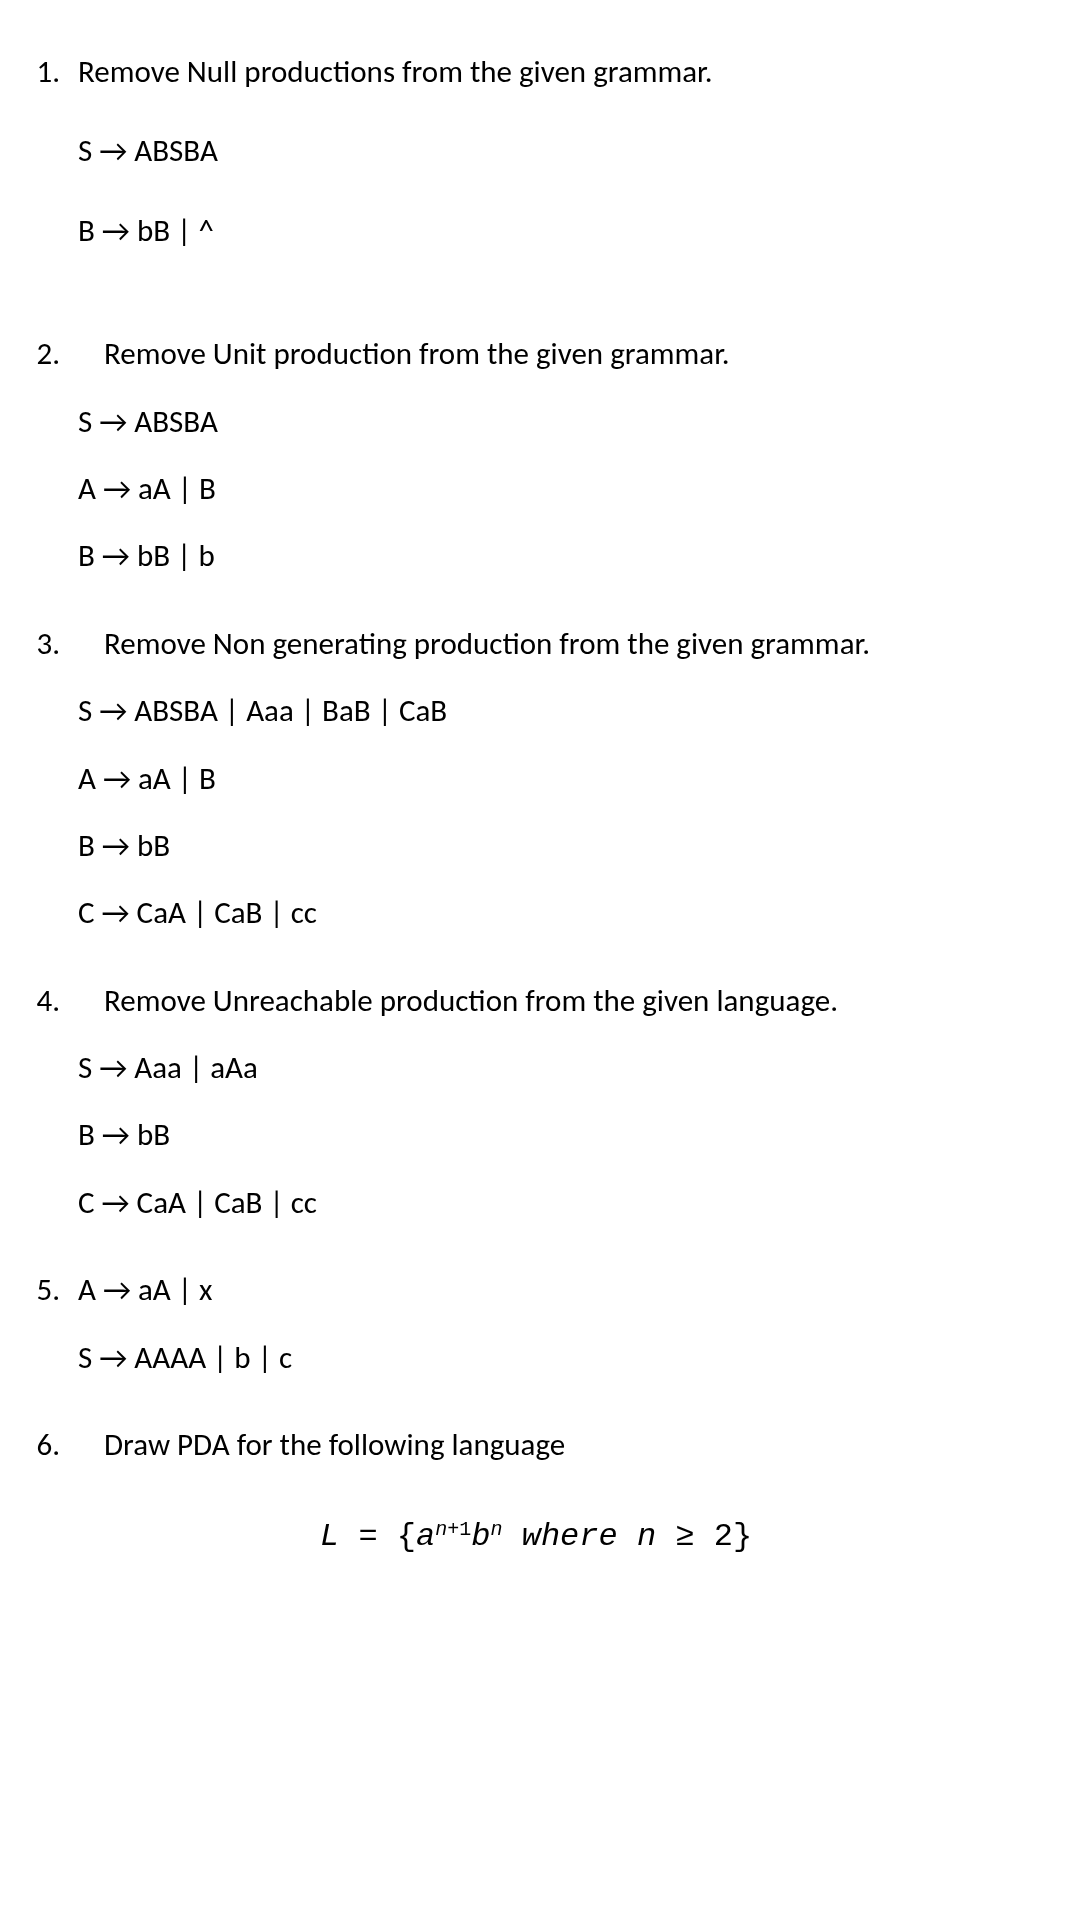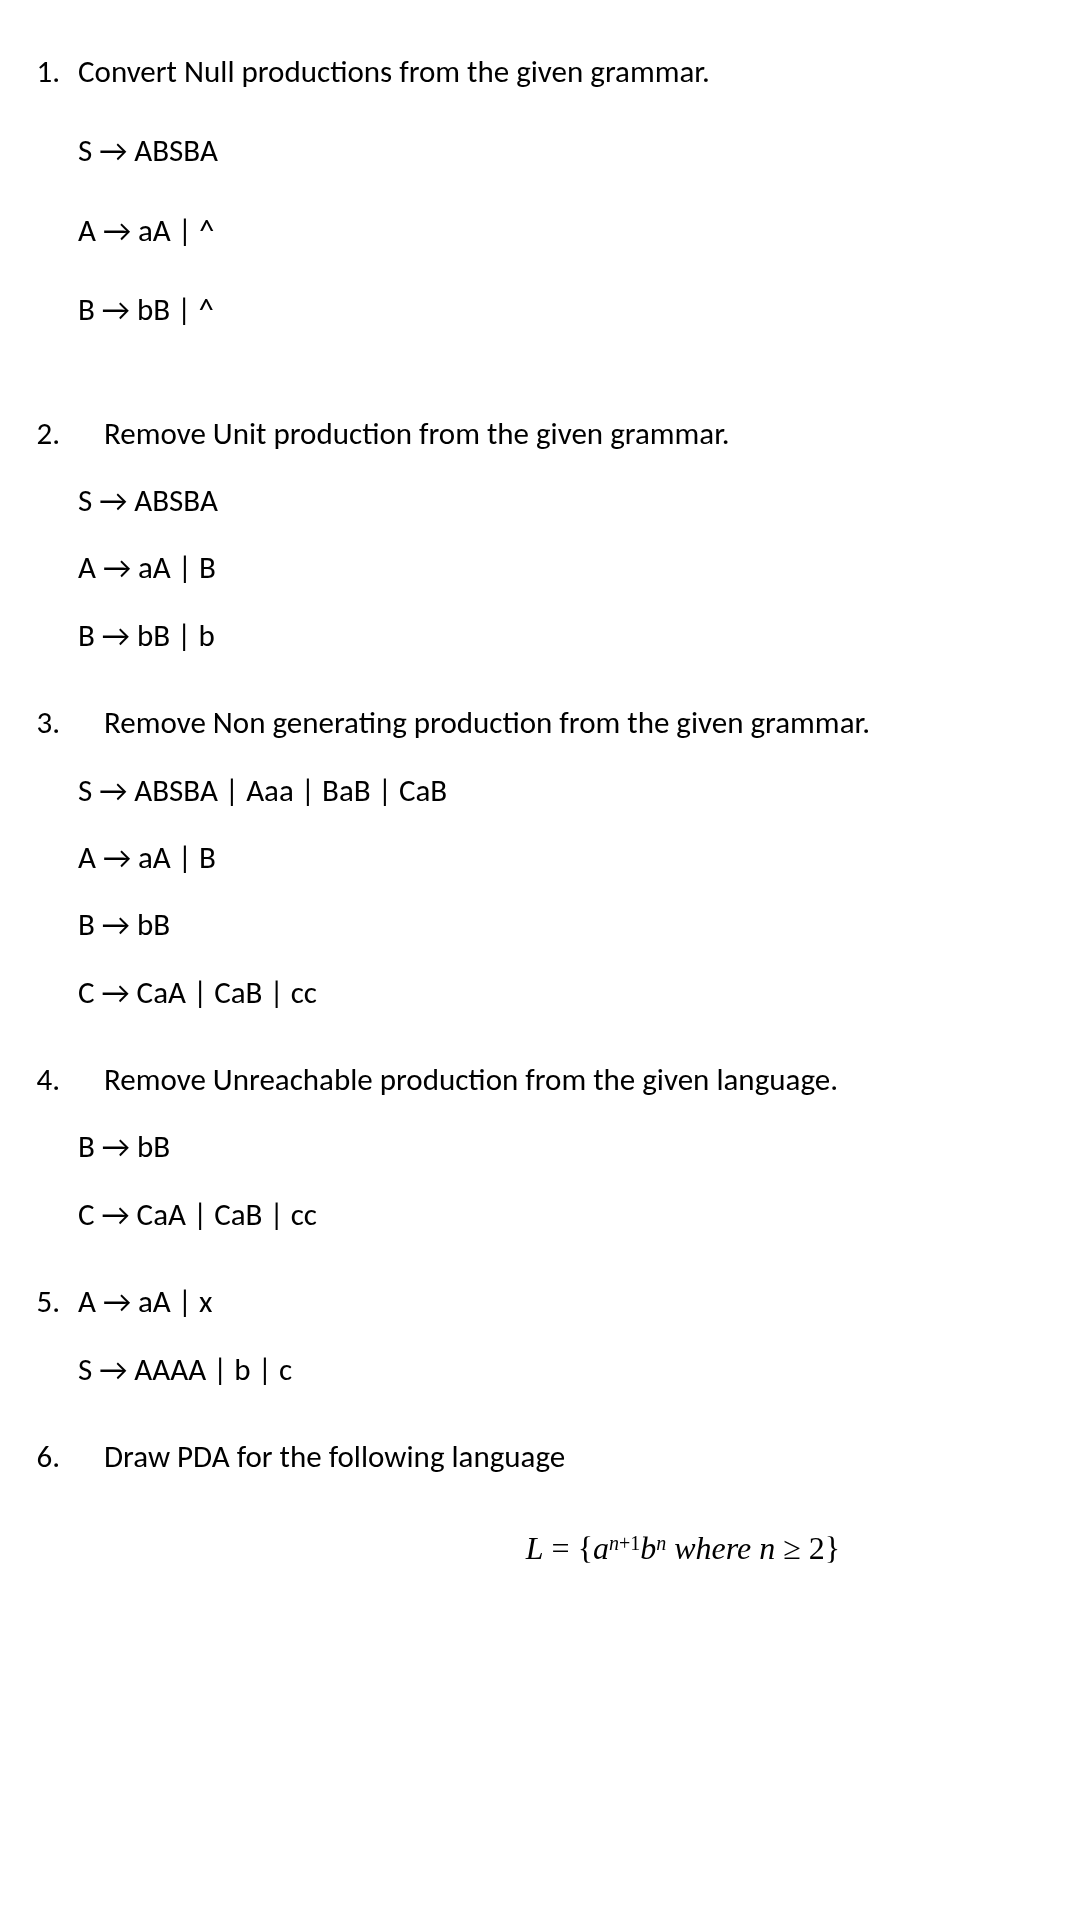--- a/index.html
+++ b/index.html
@@ -39,45 +39,44 @@
     .rule {
       margin-bottom: 36px;
     }
     .rule-tight {
       margin-bottom: 24px;
     }
     .gap-big {
       margin-bottom: 60px;
     }
     .formula {
-      font-family: Liberation Serif, serif;
+      font-family: Liberation Mono, monospace;
       font-style: italic;
-      text-align: center;
+      text-align: left;
       padding-left: 290px;
       margin-top: 24px;
       font-size: 32px;
     }
     .sup {
       font-style: italic;
       font-size: 20px;
       vertical-align: super;
       position: relative;
       top: 2px;
     }
   </style>
 </head>
 <body>
 
 <div id="doc">
     <div class="question">
       <div class="qnum">1.</div>
       <div class="qbody">
-        <div class="qtitle">Convert Null productions from the given grammar.</div>
+        <div class="qtitle">Remove Null productions from the given grammar.</div>
         <div class="rule">S → ABSBA</div>
-        <div class="rule">A → aA | ^</div>
         <div class="gap-big">B → bB | ^</div>
       </div>
     </div>
     <div class="question">
       <div class="qnum">2.</div>
       <div class="qbody">
         <div class="qtitle-tight">Remove Unit production from the given grammar.</div>
         <div class="rule-tight">S → ABSBA</div>
         <div class="rule-tight">A → aA | B</div>
         <div class="rule-tight">B → bB | b</div>
@@ -90,20 +89,21 @@
         <div class="rule-tight">S → ABSBA | Aaa | BaB | CaB</div>
         <div class="rule-tight">A → aA | B</div>
         <div class="rule-tight">B → bB</div>
         <div class="rule-tight">C → CaA | CaB | cc</div>
       </div>
     </div>
     <div class="question">
       <div class="qnum">4.</div>
       <div class="qbody">
         <div class="qtitle-tight">Remove Unreachable production from the given language.</div>
+        <div class="rule-tight">S →  Aaa | aAa</div>
         <div class="rule-tight">B → bB</div>
         <div class="rule-tight">C → CaA | CaB | cc</div>
       </div>
     </div>
     <div class="question">
       <div class="qnum">5.</div>
       <div class="qbody">
         <div class="rule-tight">A → aA | x</div>
         <div class="rule-tight">S → AAAA | b | c</div>
       </div>

